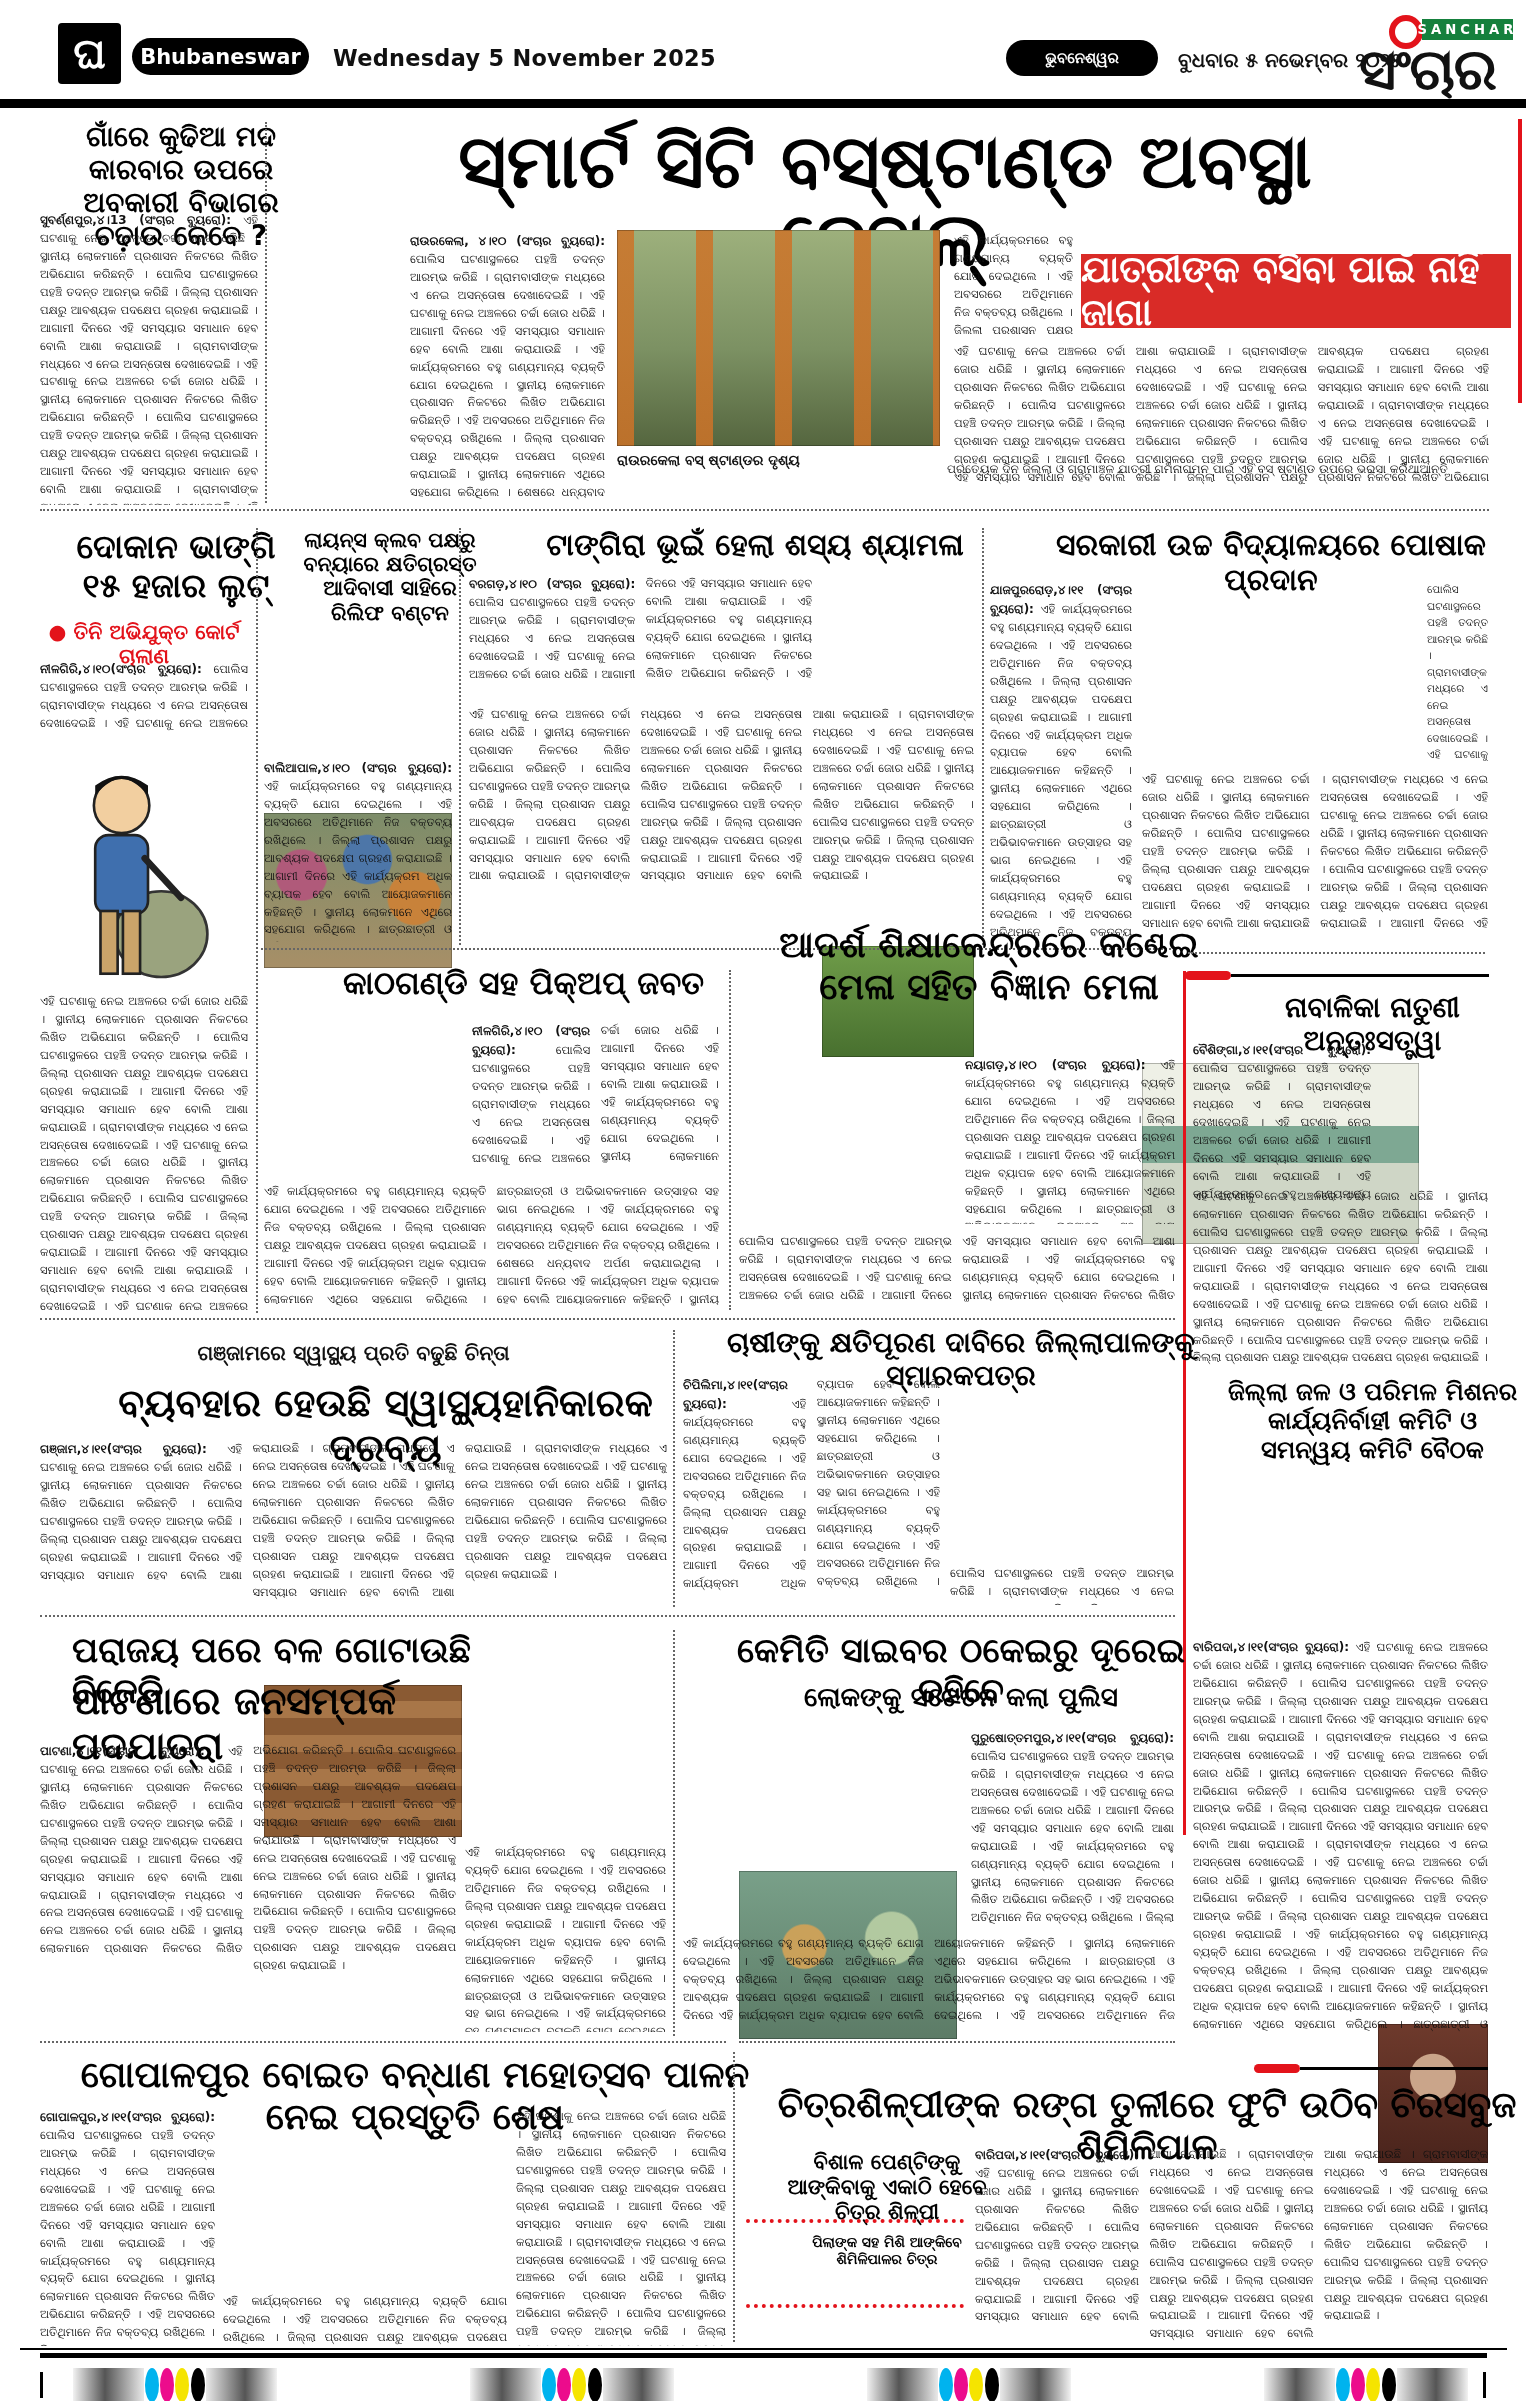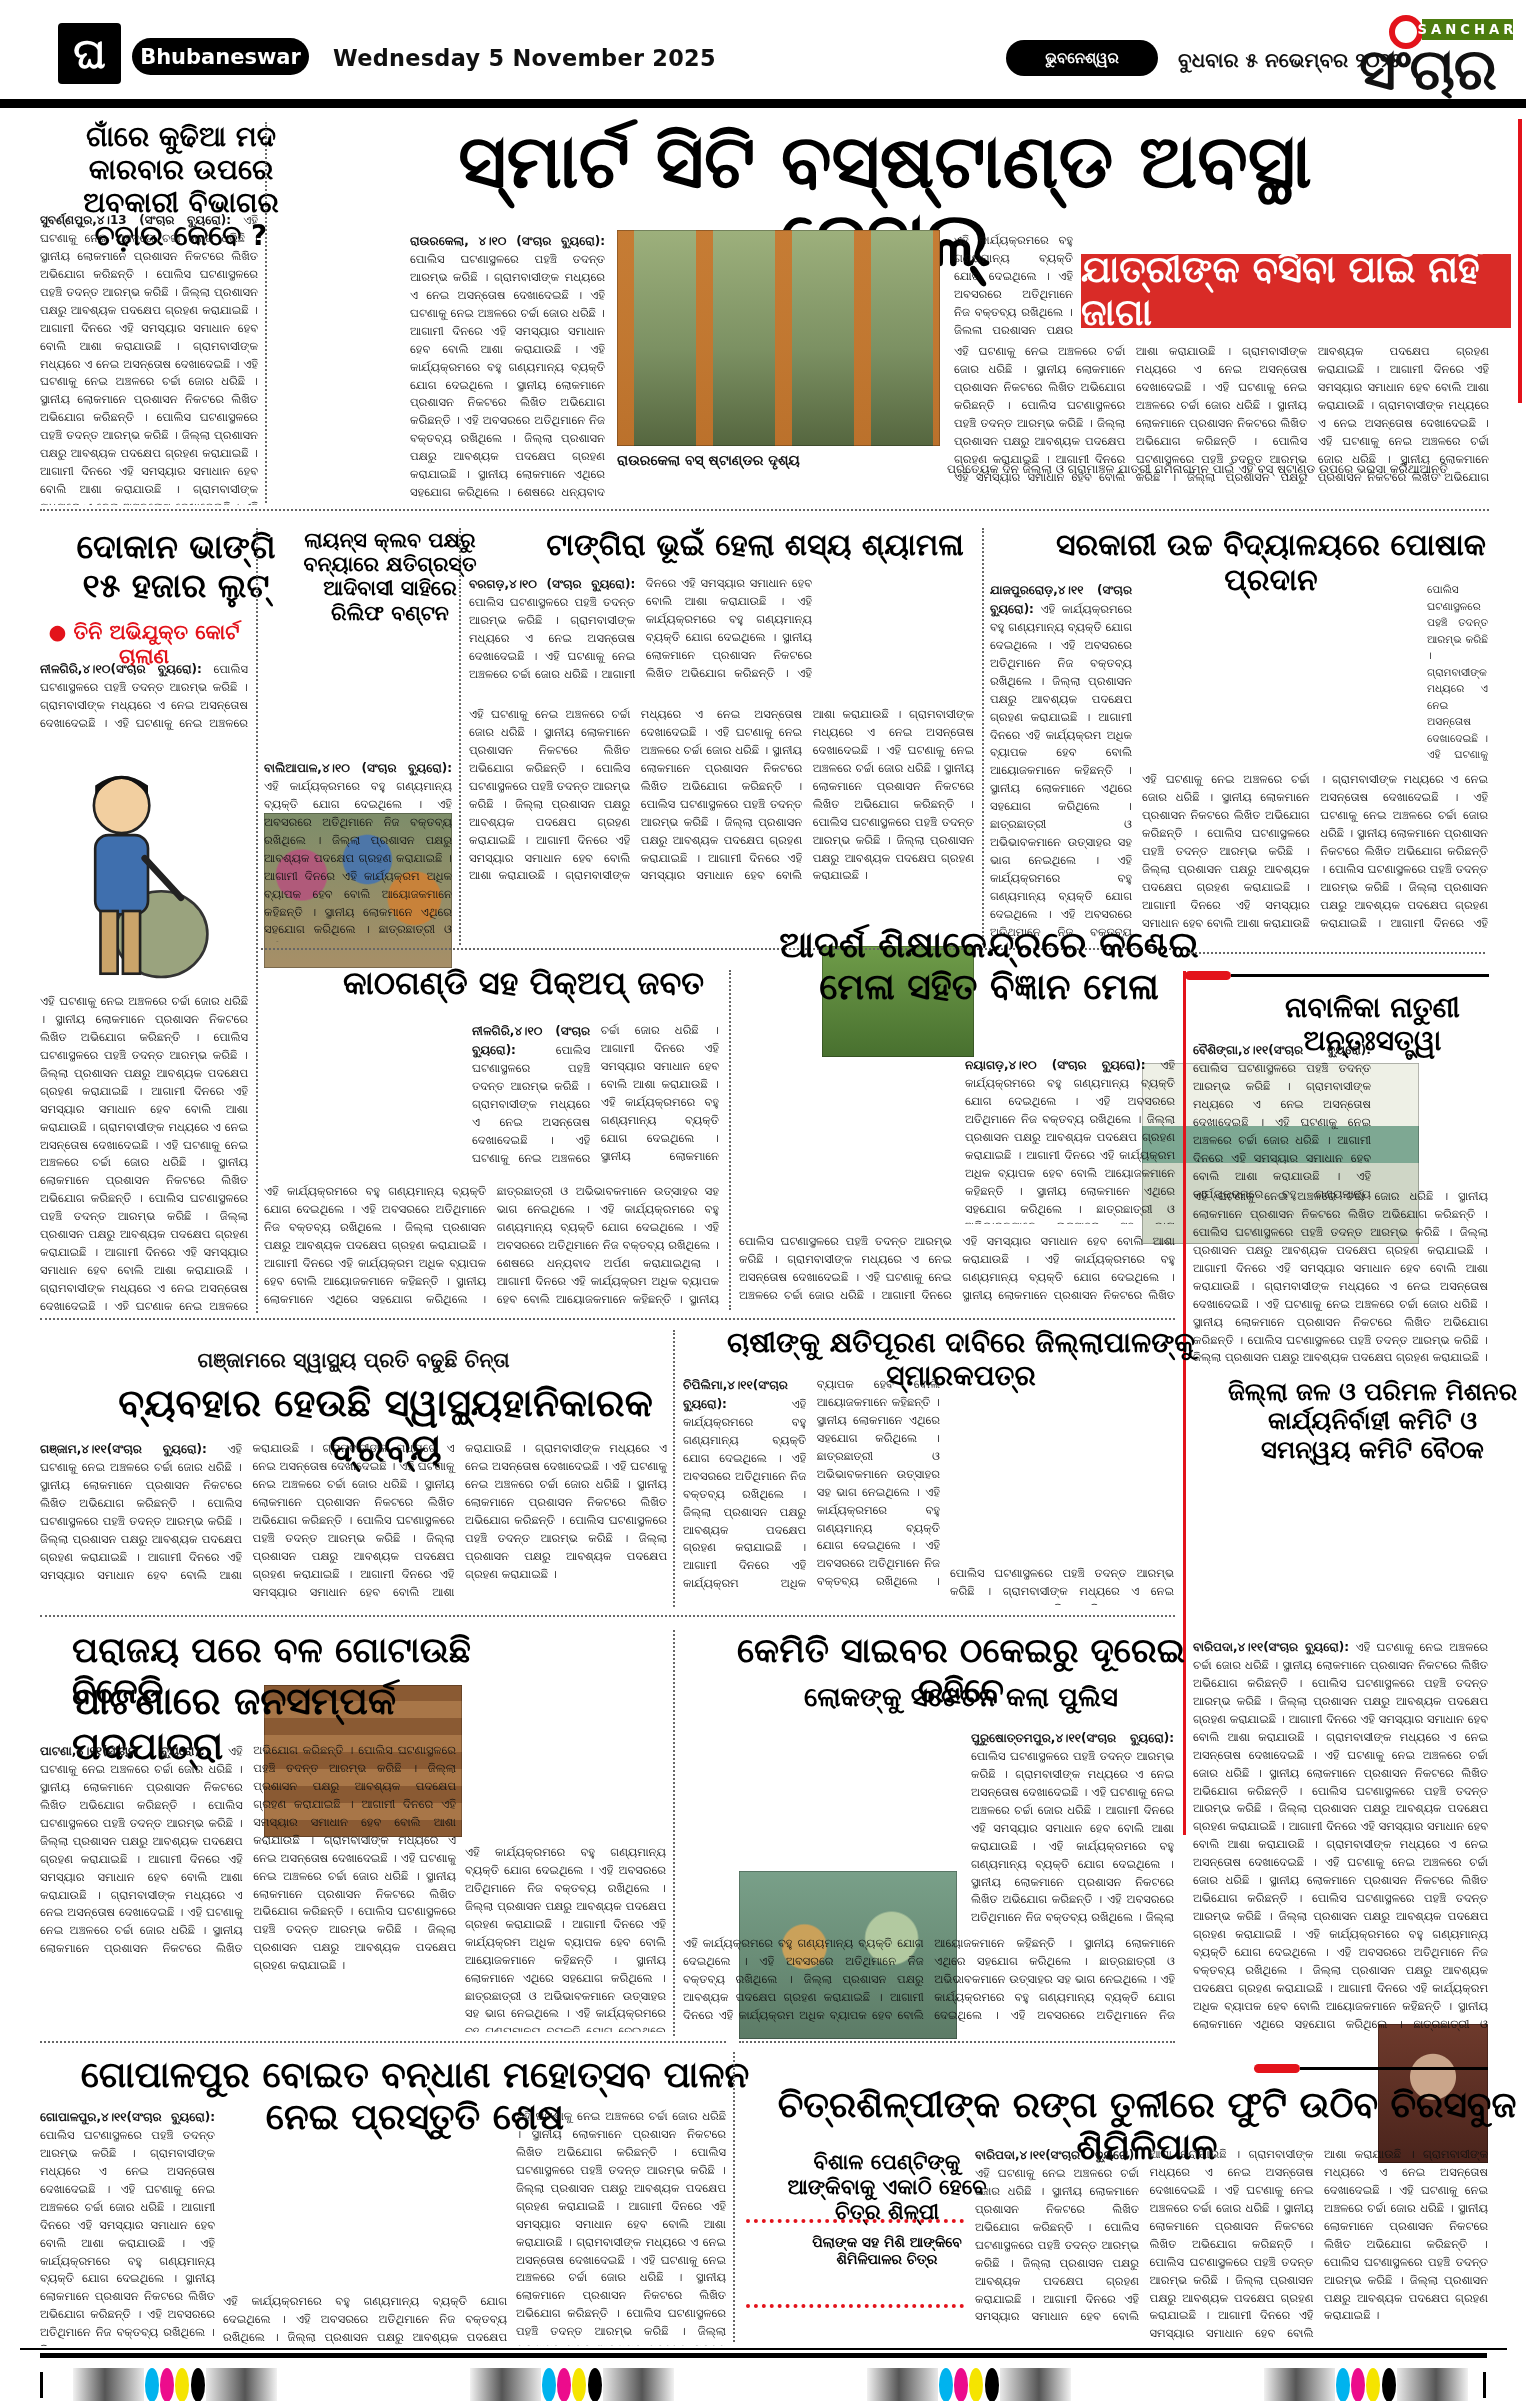--- a/index.html
+++ b/index.html
@@ -7,26 +7,26 @@
         font-family:"DejaVu Sans","Liberation Sans",sans-serif;color:#111;}
   .abs{position:absolute;}
   
   .pgletter{background:#000;color:#fff;border-radius:4px;display:flex;align-items:center;justify-content:center;
             font-size:42px;font-weight:bold;}
   .pill{background:#000;color:#fff;border-radius:26.4px;display:flex;align-items:center;justify-content:center;
         font-weight:bold;}
   .date-en{font-size:22.4px;font-weight:bold;letter-spacing:0.3px;}
   .date-od{font-size:20px;font-weight:bold;}
   .masthead{font-size:57px;font-weight:bold;line-height:1;letter-spacing:-1.3px;}
-  .mast-box{background:#4d7c0f;color:#fff;font-size:13.2px;letter-spacing:4px;display:flex;align-items:center;justify-content:center;font-weight:bold;}
+  .mast-box{background:#15803d;color:#fff;font-size:13.2px;letter-spacing:4px;display:flex;align-items:center;justify-content:center;font-weight:bold;}
   .ring{width:22.4px;height:22.4px;border:6px solid #e3131b;border-radius:50%;background:#fff;}
   .hrule{background:#000;}
   
   .hd{font-weight:bold;text-align:center;line-height:1.18;color:#000;margin-left:32px;}
-  .kick-wrap{display:flex;align-items:flex-end;height:38px;}
+  .kick-wrap{display:flex;align-items:center;height:38px;}
   .kick-stripe{flex:1;background:repeating-linear-gradient(115deg,#8ab6e2 0 3.3px,#ffffff 3.3px 6px);}
   .kick-text{padding:0 14.5px;display:flex;align-items:center;justify-content:center;font-weight:bold;font-size:20.5px;white-space:nowrap;}
   .bullet-red{color:#e3131b;font-weight:bold;font-size:20.5px;text-align:center;}
   .bd{font-size:11.5px;line-height:1.56;text-align:justify;overflow:hidden;}
   .bd b{font-size:12px;}
   .cols2{column-count:2;column-gap:10.6px;}
   .cols3{column-count:3;column-gap:10.6px;}
   .cap{font-weight:bold;font-size:14px;line-height:1.3;}
   .vdot{border-left:2px dotted #666;}
   .hdot{border-top:2px dotted #666;}

